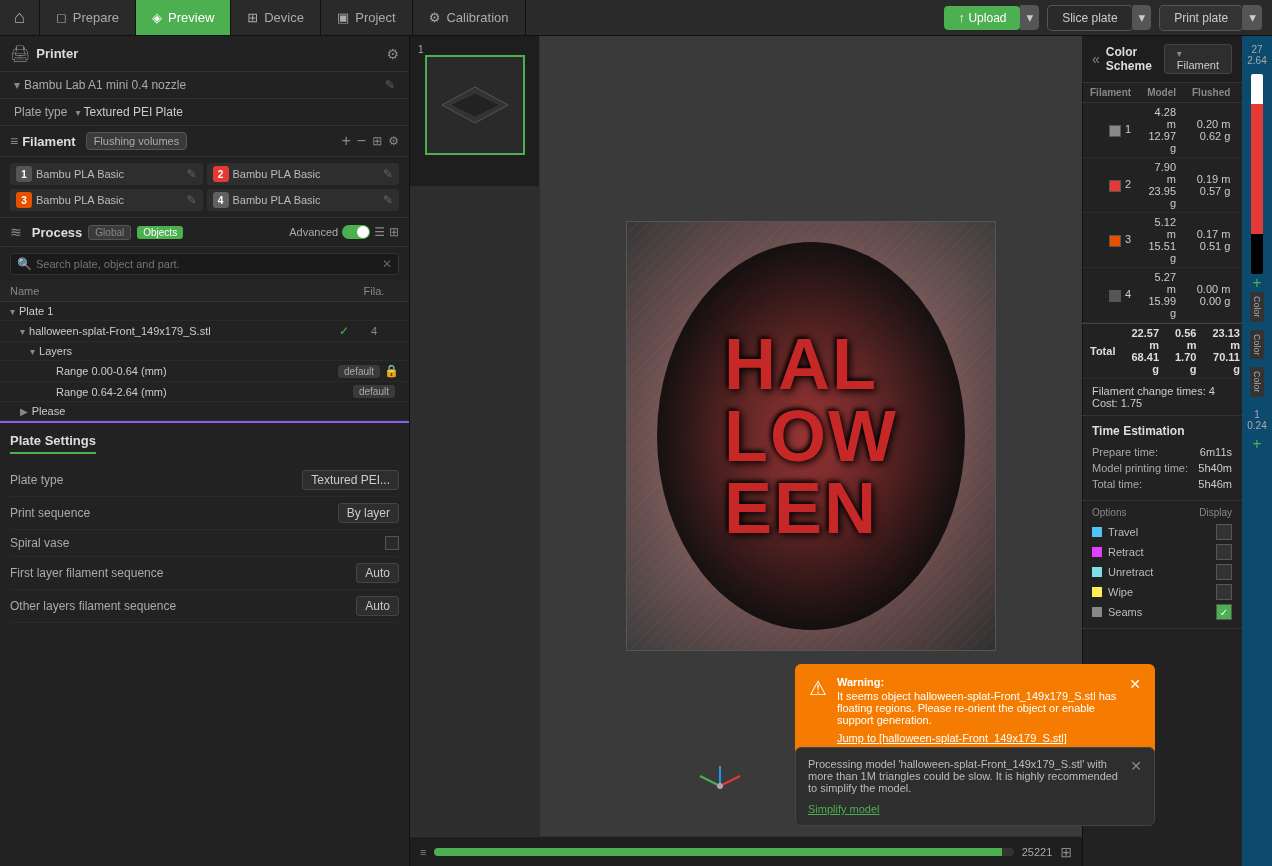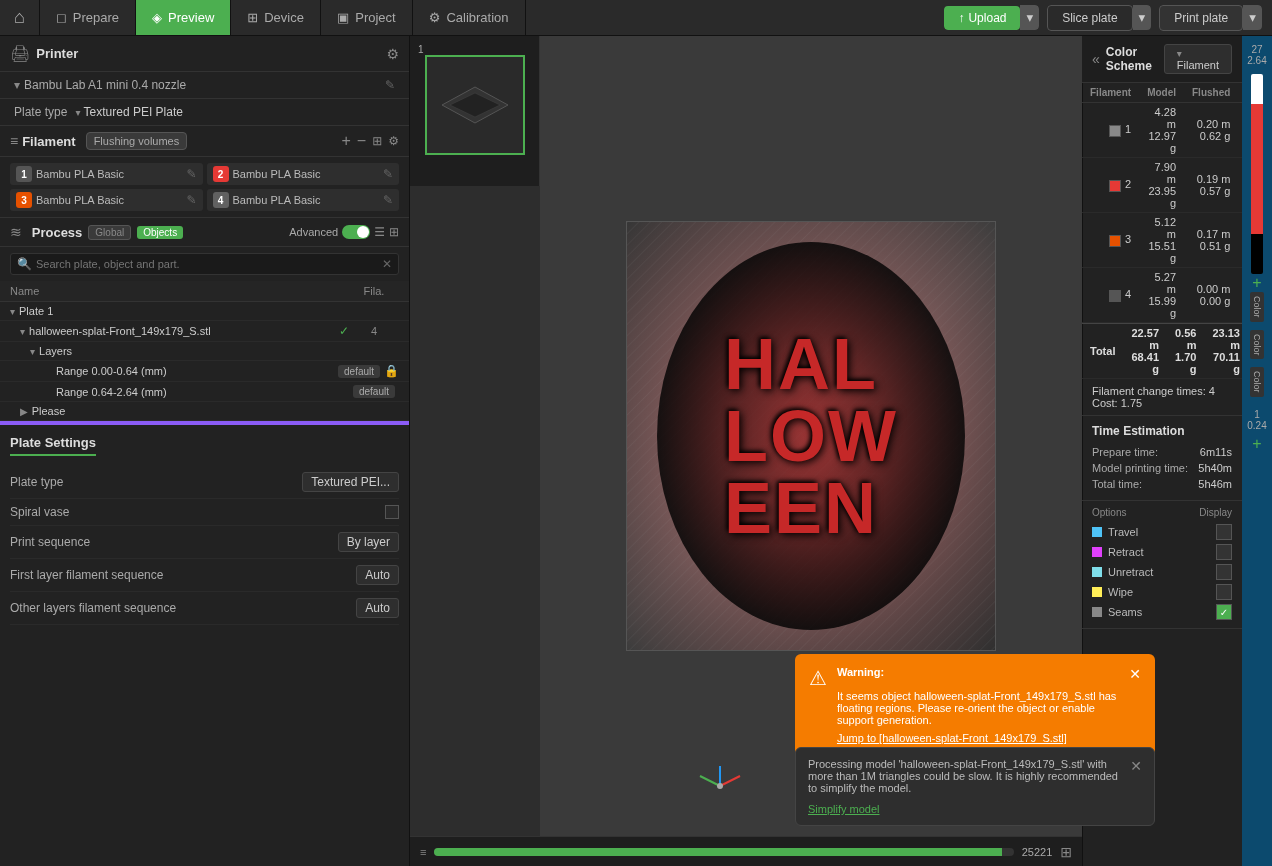--- a/index.html
+++ b/index.html
@@ -63,21 +63,21 @@
     .tree-indent1 { padding-left: 20px; }
     .tree-indent2 { padding-left: 30px; }
     .tree-indent3 { padding-left: 56px; }
     .tree-label { flex: 1; color: #ccc; font-size: 11px; }
     .tree-fila { width: 50px; text-align: center; color: #888; font-size: 11px; }
     .check-green { color: #4caf50; }
     .lock-icon { color: #888; font-size: 12px; }
     .range-tag { background: #3a3a3a; color: #aaa; font-size: 10px; padding: 1px 6px; border-radius: 3px; margin-right: 4px; }
 
     
-    .plate-settings { padding: 10px; border-top: 4px solid #8b5cf6; }
+    .plate-settings { padding: 10px; border-top: 2px solid #8b5cf6; }
     .plate-settings-title { color: #ddd; font-size: 13px; font-weight: bold; margin-bottom: 10px; border-bottom: 2px solid #4caf50; padding-bottom: 4px; display: inline-block; }
     .setting-row { display: flex; align-items: center; padding: 6px 0; border-bottom: 1px solid #2a2a2a; }
     .setting-label { flex: 1; color: #aaa; font-size: 12px; }
     .setting-value { color: #ccc; font-size: 12px; cursor: pointer; background: #2e2e2e; border: 1px solid #444; border-radius: 3px; padding: 2px 8px; }
     .checkbox-square { width: 14px; height: 14px; border: 1px solid #555; background: #2a2a2a; }
 
     
     .center-area { position: absolute; top: 36px; left: 410px; right: 190px; bottom: 30px; background: #2d2d2d; overflow: hidden; }
     .plate-thumbnail-bar { background: #1e1e1e; height: 150px; width: 130px; position: absolute; top: 0; left: 0; border-right: 1px solid #333; display: flex; flex-direction: column; align-items: center; padding: 8px; }
     .plate-thumb { width: 100px; height: 100px; background: #2a2a2a; border: 2px solid #4caf50; display: flex; align-items: center; justify-content: center; margin-bottom: 4px; }
@@ -288,26 +288,26 @@
     <span class="tree-label">Please</span>
   </div>
 
   <div class="plate-settings">
     <div class="plate-settings-title">Plate Settings</div>
     <div class="setting-row">
       <span class="setting-label">Plate type</span>
       <span class="setting-value">Textured PEI...</span>
     </div>
     <div class="setting-row">
+      <span class="setting-label">Print sequence</span>
+      <span class="setting-value">By layer</span>
+    </div>
+    <div class="setting-row">
       <span class="setting-label">Spiral vase</span>
       <div class="checkbox-square"></div>
-    </div>
-    <div class="setting-row">
-      <span class="setting-label">Print sequence</span>
-      <span class="setting-value">By layer</span>
     </div>
     <div class="setting-row">
       <span class="setting-label">First layer filament sequence</span>
       <span class="setting-value">Auto</span>
     </div>
     <div class="setting-row">
       <span class="setting-label">Other layers filament sequence</span>
       <span class="setting-value">Auto</span>
     </div>
   </div>
@@ -517,21 +517,21 @@
       <span>1</span><br>
       <span>0.24</span>
     </div>
     <div style="color:#4caf50;font-size:16px;cursor:pointer;">+</div>
   </div>
 </div>
 
 <div class="warning-popup">
   <span class="warning-icon">⚠</span>
   <div class="warning-text">
-    <div style="font-weight:bold;margin-bottom:12px;">Warning:</div>
+    <div style="font-weight:bold;margin-bottom:2px;">Warning:</div>
     <div>It seems object halloween-splat-Front_149x179_S.stl has floating regions. Please re-orient the object or enable support generation.</div>
     <div style="margin-top:6px;">
       <a class="warning-link">Jump to [halloween-splat-Front_149x179_S.stl]</a>
     </div>
   </div>
   <span class="warning-close">✕</span>
 </div>
 
 <div class="info-popup">
   <div class="info-text">

